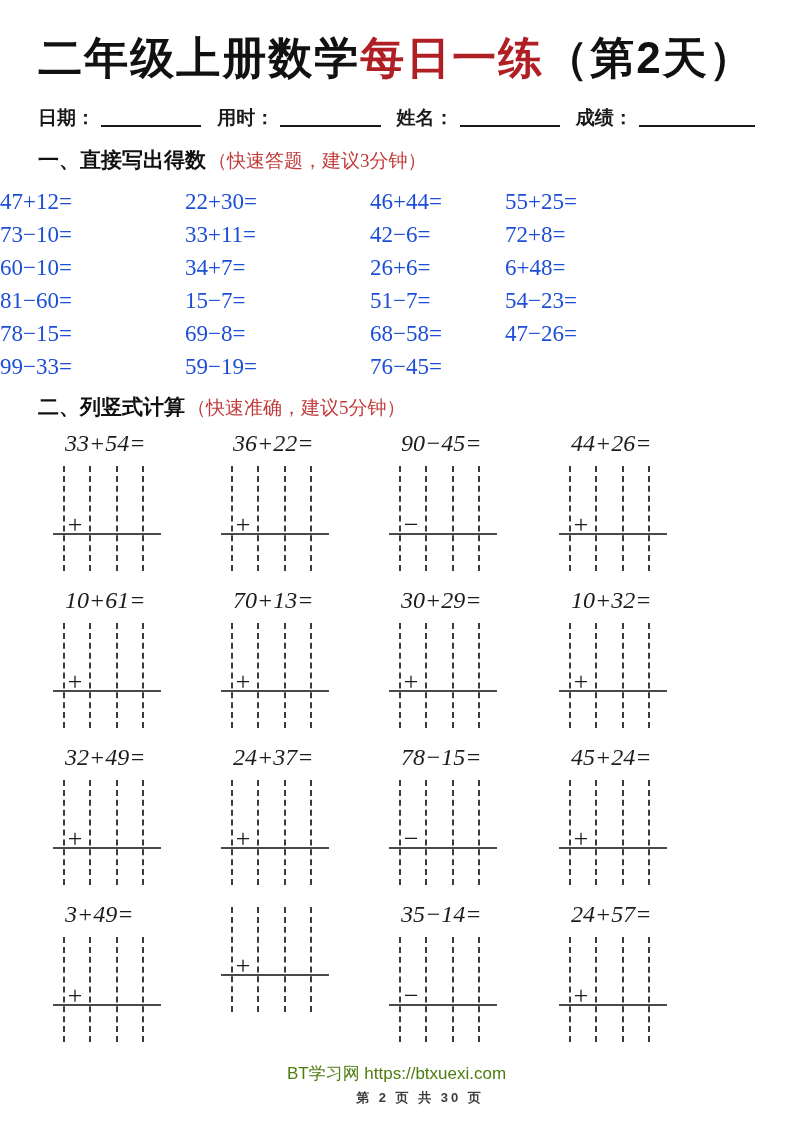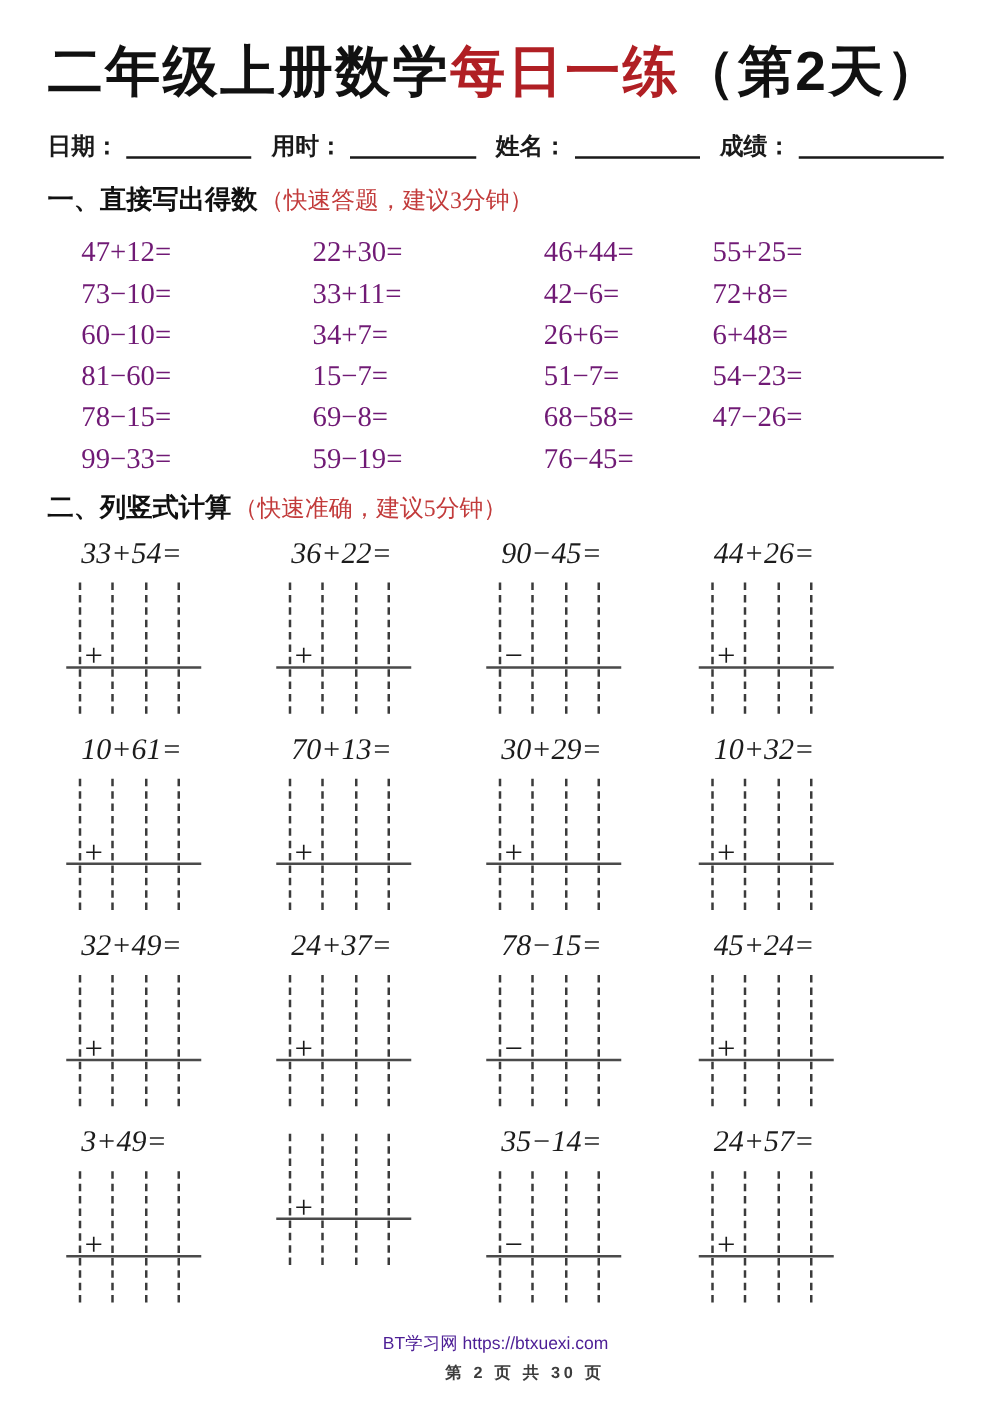--- a/index.html
+++ b/index.html
@@ -57,26 +57,25 @@
     font-size:19px;
     font-weight:normal;
     font-family:"Liberation Serif","DejaVu Serif",serif;
     margin-left:2px;
   }
   .sec-h2{margin-top:10px;}
   
   .s1-grid{
     display:grid;
     grid-template-columns:185px 185px 135px 1fr;
-    padding-left:65px;
     margin-top:10px;
     font-family:"Liberation Serif","DejaVu Serif",serif;
     font-size:23px;
     line-height:33px;
-    color:#701a75;
+    color:#1d4ed8;
   }
   
   .s2-grid{
     display:grid;
     grid-template-columns:168px 168px 170px 1fr;
     padding-left:53px;
     margin-top:6px;
     font-style:italic;
   }
   .vp{margin-bottom:14px;}
@@ -112,22 +111,22 @@
     line-height:1;
     color:#1a1a1a;
   }
   
   .footer{
     position:absolute;
     left:0;right:0;bottom:16px;
     text-align:center;
   }
   .site{
-    color:#4c1d95;
-    font-size:14px;
+    color:#4d7c0f;
+    font-size:17px;
     line-height:22px;
   }
   .pageinfo{
     color:#3c3c3c;
     font-size:13px;
     line-height:17px;
     margin-top:4px;
     letter-spacing:3px;
     font-weight:bold;
     padding-left:47px;

